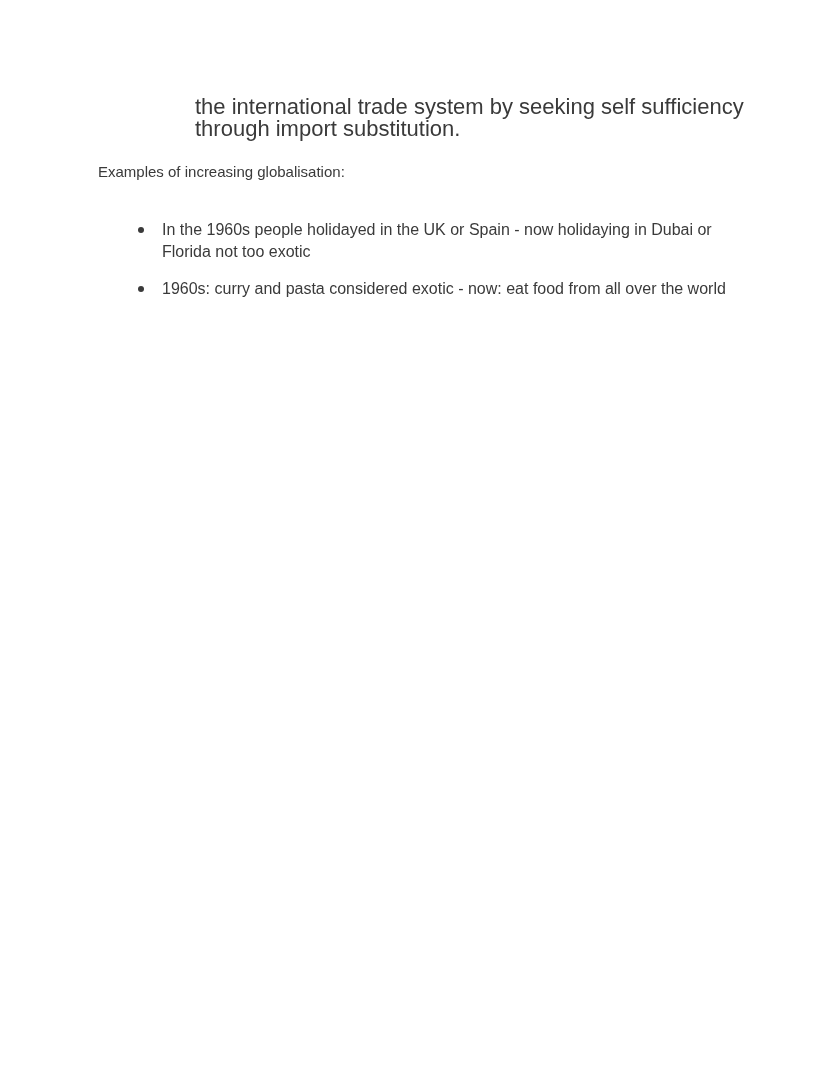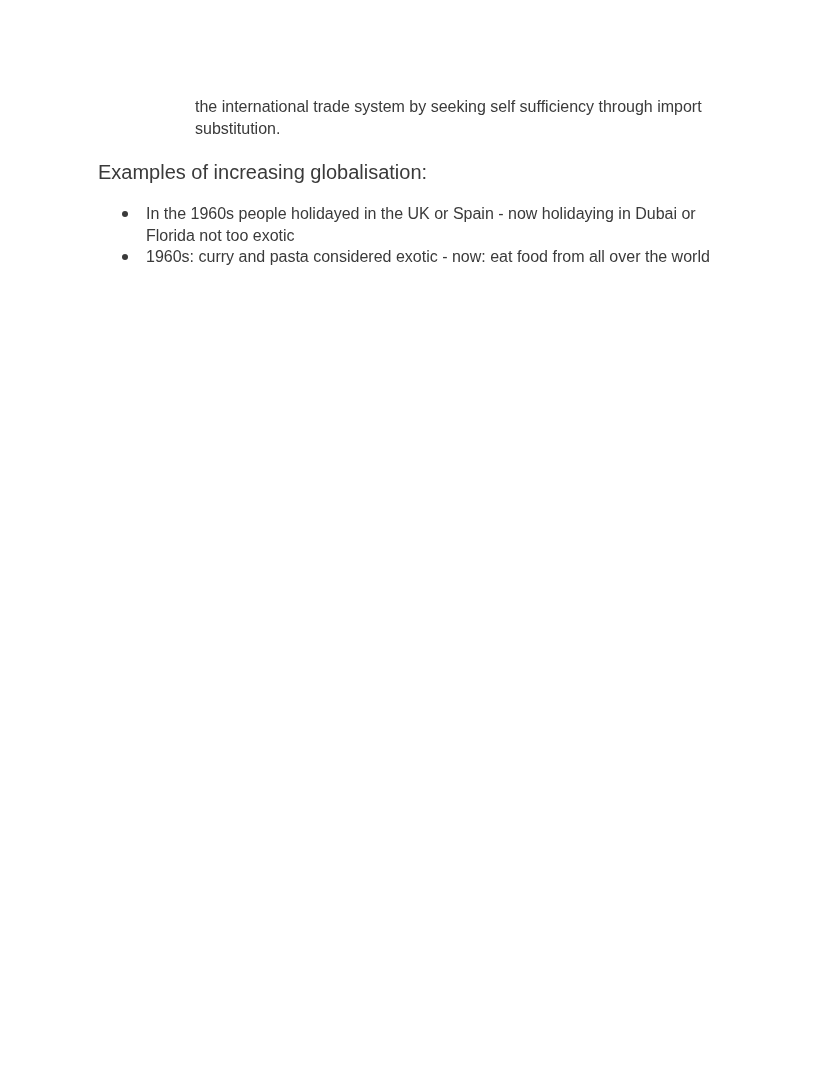--- a/index.html
+++ b/index.html
@@ -19,45 +19,45 @@
       position: absolute;
       left: 0; top: 0;
       width: 828px; height: 1071px;
       background: #ffffff;
     }
     .continued {
       position: absolute;
       left: 195px;
       top: 96px;
       width: 560px;
-      font-size: 16px;
+      font-size: 22px;
       line-height: 22px;
     }
     .heading {
       position: absolute;
       left: 98px;
       top: 161px;
-      font-size: 20px;
+      font-size: 15px;
       line-height: 22px;
     }
     .list {
       position: absolute;
       left: 98px;
       top: 203px;
       width: 650px;
       margin: 0;
       padding: 0;
       list-style: none;
       font-size: 16px;
       line-height: 21.5px;
     }
     .list li {
       position: relative;
       padding-left: 48px;
-      margin: 0;
+      margin: 16px;
     }
     .bullet {
       position: absolute;
       left: 24px;
       top: 8px;
       width: 6px;
       height: 6px;
       border-radius: 50%;
       background: #3a3a3a;
     }

